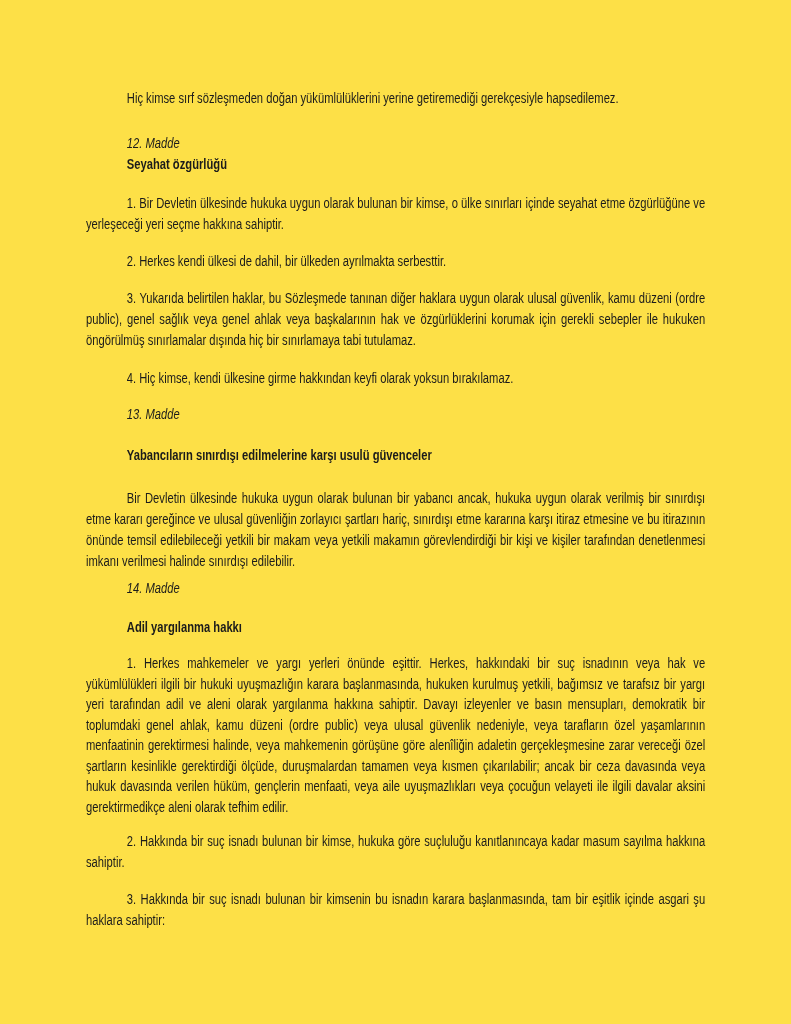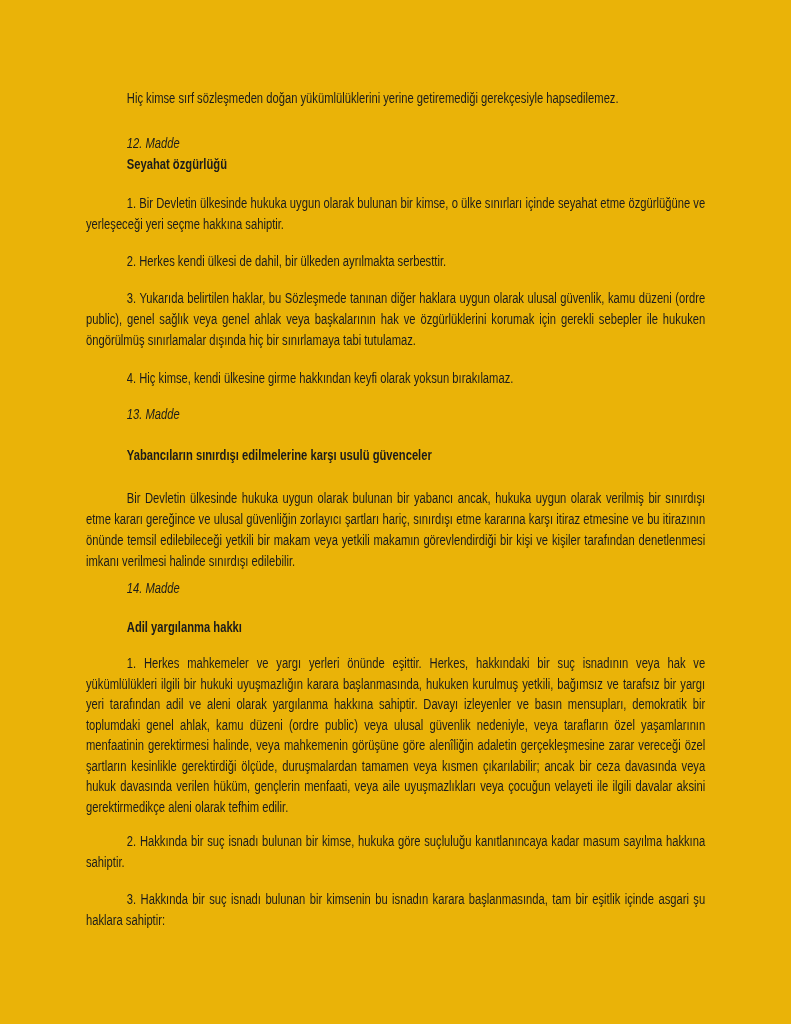--- a/index.html
+++ b/index.html
@@ -10,21 +10,21 @@
   body {
     width: 791px;
     height: 1024px;
     overflow: hidden;
   }
   .page {
     box-sizing: border-box;
     width: 791px;
     height: 1024px;
     padding: 88px 0 0 86px;
-    background: #eab308;
+    background: #fde047;
   }
   
   .content {
     width: 774px;
     transform: scaleX(0.8);
     transform-origin: 0 0;
     font-family: "Liberation Sans", "DejaVu Sans", sans-serif;
     font-size: 14px;
     line-height: 21px;
     color: #1b1b1b;

